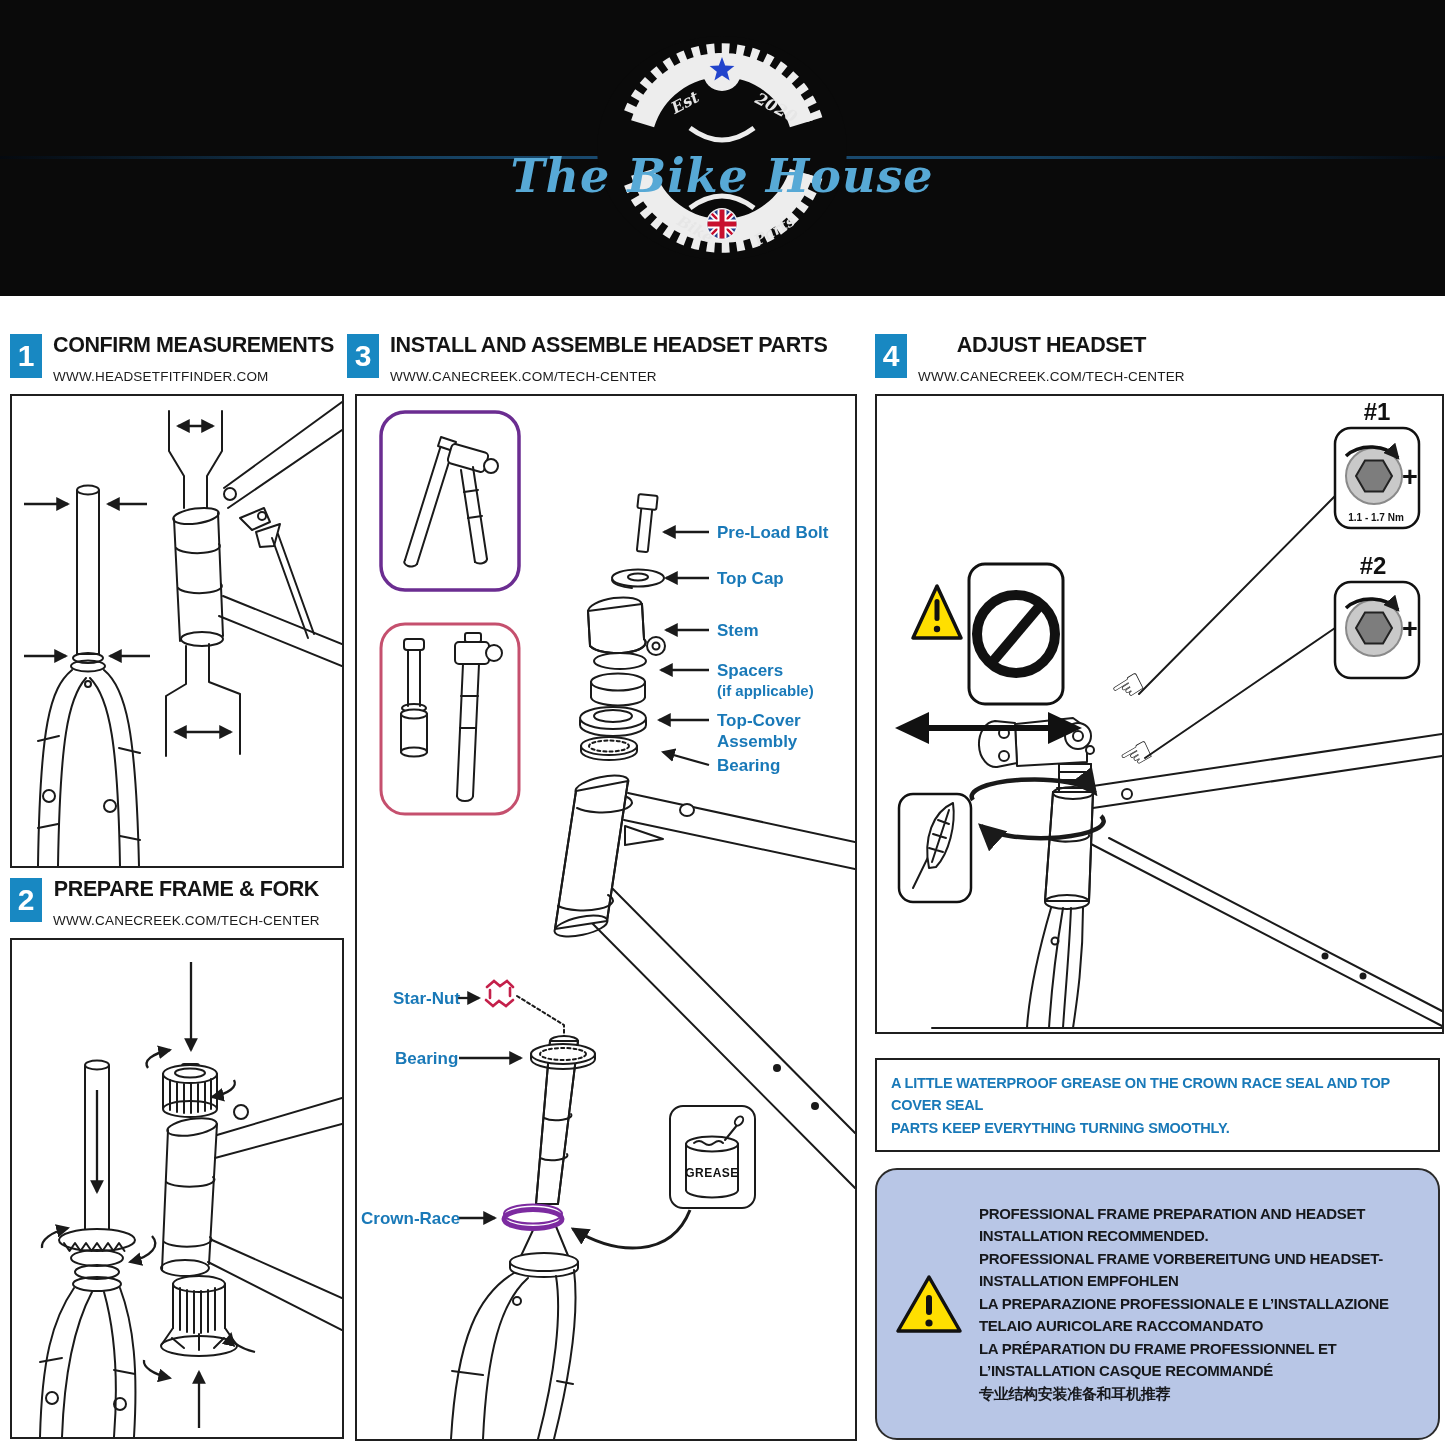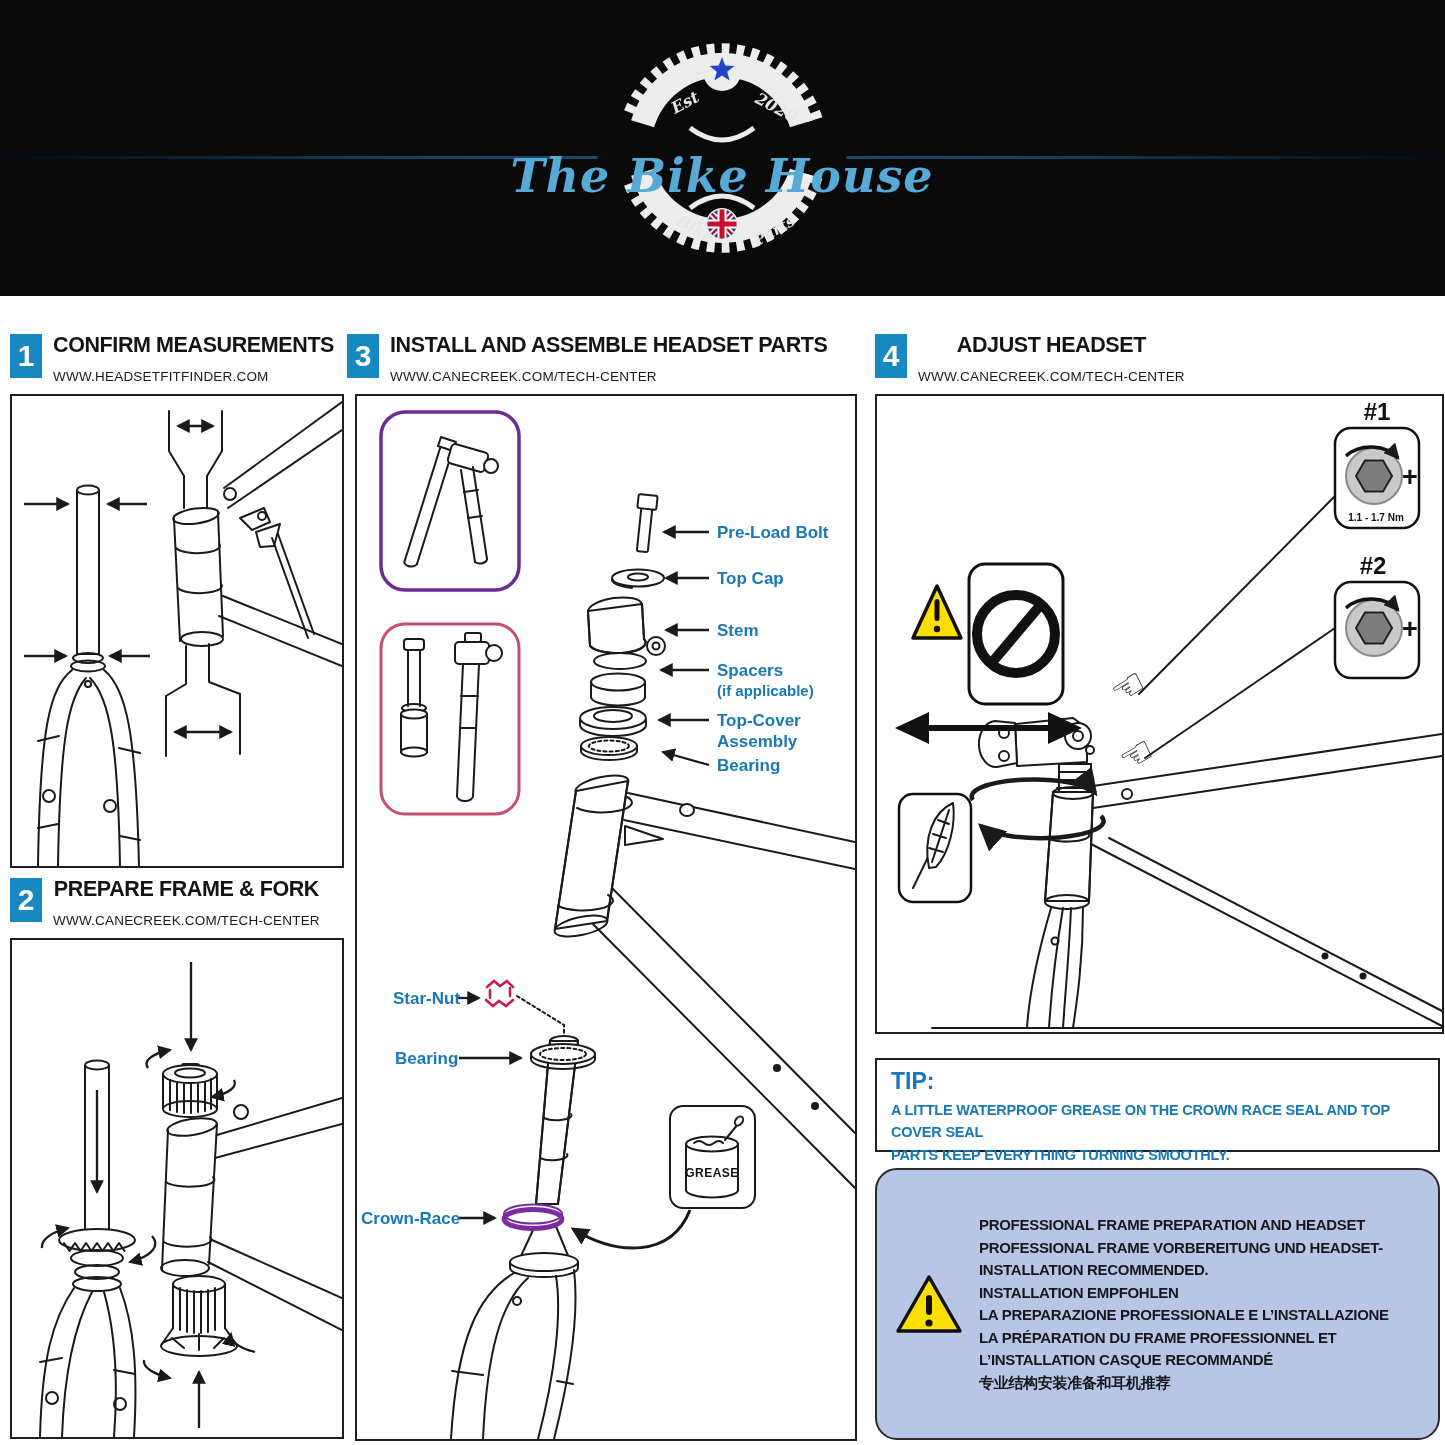--- a/index.html
+++ b/index.html
@@ -460,38 +460,38 @@
         <rect x="458" y="186" width="84" height="96" rx="16" fill="#fff" stroke="#111" stroke-width="2.5"></rect>
         <circle cx="497" cy="232" r="28" fill="#c9c9c9" stroke="#8a8a8a" stroke-width="2"></circle>
         <polygon points="515,232 506,247.6 488,247.6 479,232 488,216.4 506,216.4" fill="#7d7d7d" stroke="#222" stroke-width="2"></polygon>
         <path d="M469,212 A32,24 0 0 1 521,214" fill="none" stroke="#111" stroke-width="3.5" marker-end="url(#a4b)"></path>
         <text x="533" y="242" text-anchor="middle" style="font:bold 27px 'Liberation Sans',sans-serif;fill:#111;">+</text>
       </g>
     </svg>
   </div>
 
   <div class="tip">
-    <div class="tip-h">TIP:</div>
     <div class="tip-t">
       <span>A LITTLE WATERPROOF GREASE ON THE CROWN RACE SEAL AND TOP COVER SEAL</span><br>
       <span>PARTS KEEP EVERYTHING TURNING SMOOTHLY.</span>
     </div>
   </div>
 
   <div class="notice">
     <svg width="68" height="62" viewBox="0 0 68 62" style="flex:0 0 auto;">
       <polygon points="34,4 3,58 65,58" fill="#ffdf00" stroke="#111" stroke-width="3.5" stroke-linejoin="round"></polygon>
       <rect x="31" y="22" width="6" height="20" rx="3" fill="#111"></rect>
       <circle cx="34" cy="50" r="3.6" fill="#111"></circle>
     </svg>
     <div class="notice-text">
       <div>PROFESSIONAL FRAME PREPARATION AND HEADSET</div>
+      <div>INSTALLATION RECOMMENDED.</div>
       <div>PROFESSIONAL FRAME VORBEREITUNG UND HEADSET-</div>
-      <div>INSTALLATION RECOMMENDED.</div>
       <div>INSTALLATION EMPFOHLEN</div>
       <div>LA PREPARAZIONE PROFESSIONALE E L’INSTALLAZIONE</div>
+      <div>TELAIO AURICOLARE RACCOMANDATO</div>
       <div>LA PRÉPARATION DU FRAME PROFESSIONNEL ET</div>
       <div>L’INSTALLATION CASQUE RECOMMANDÉ</div>
       <div>专业结构安装准备和耳机推荐</div>
     </div>
   </div>
 
 </div>
 
 </body></html>

